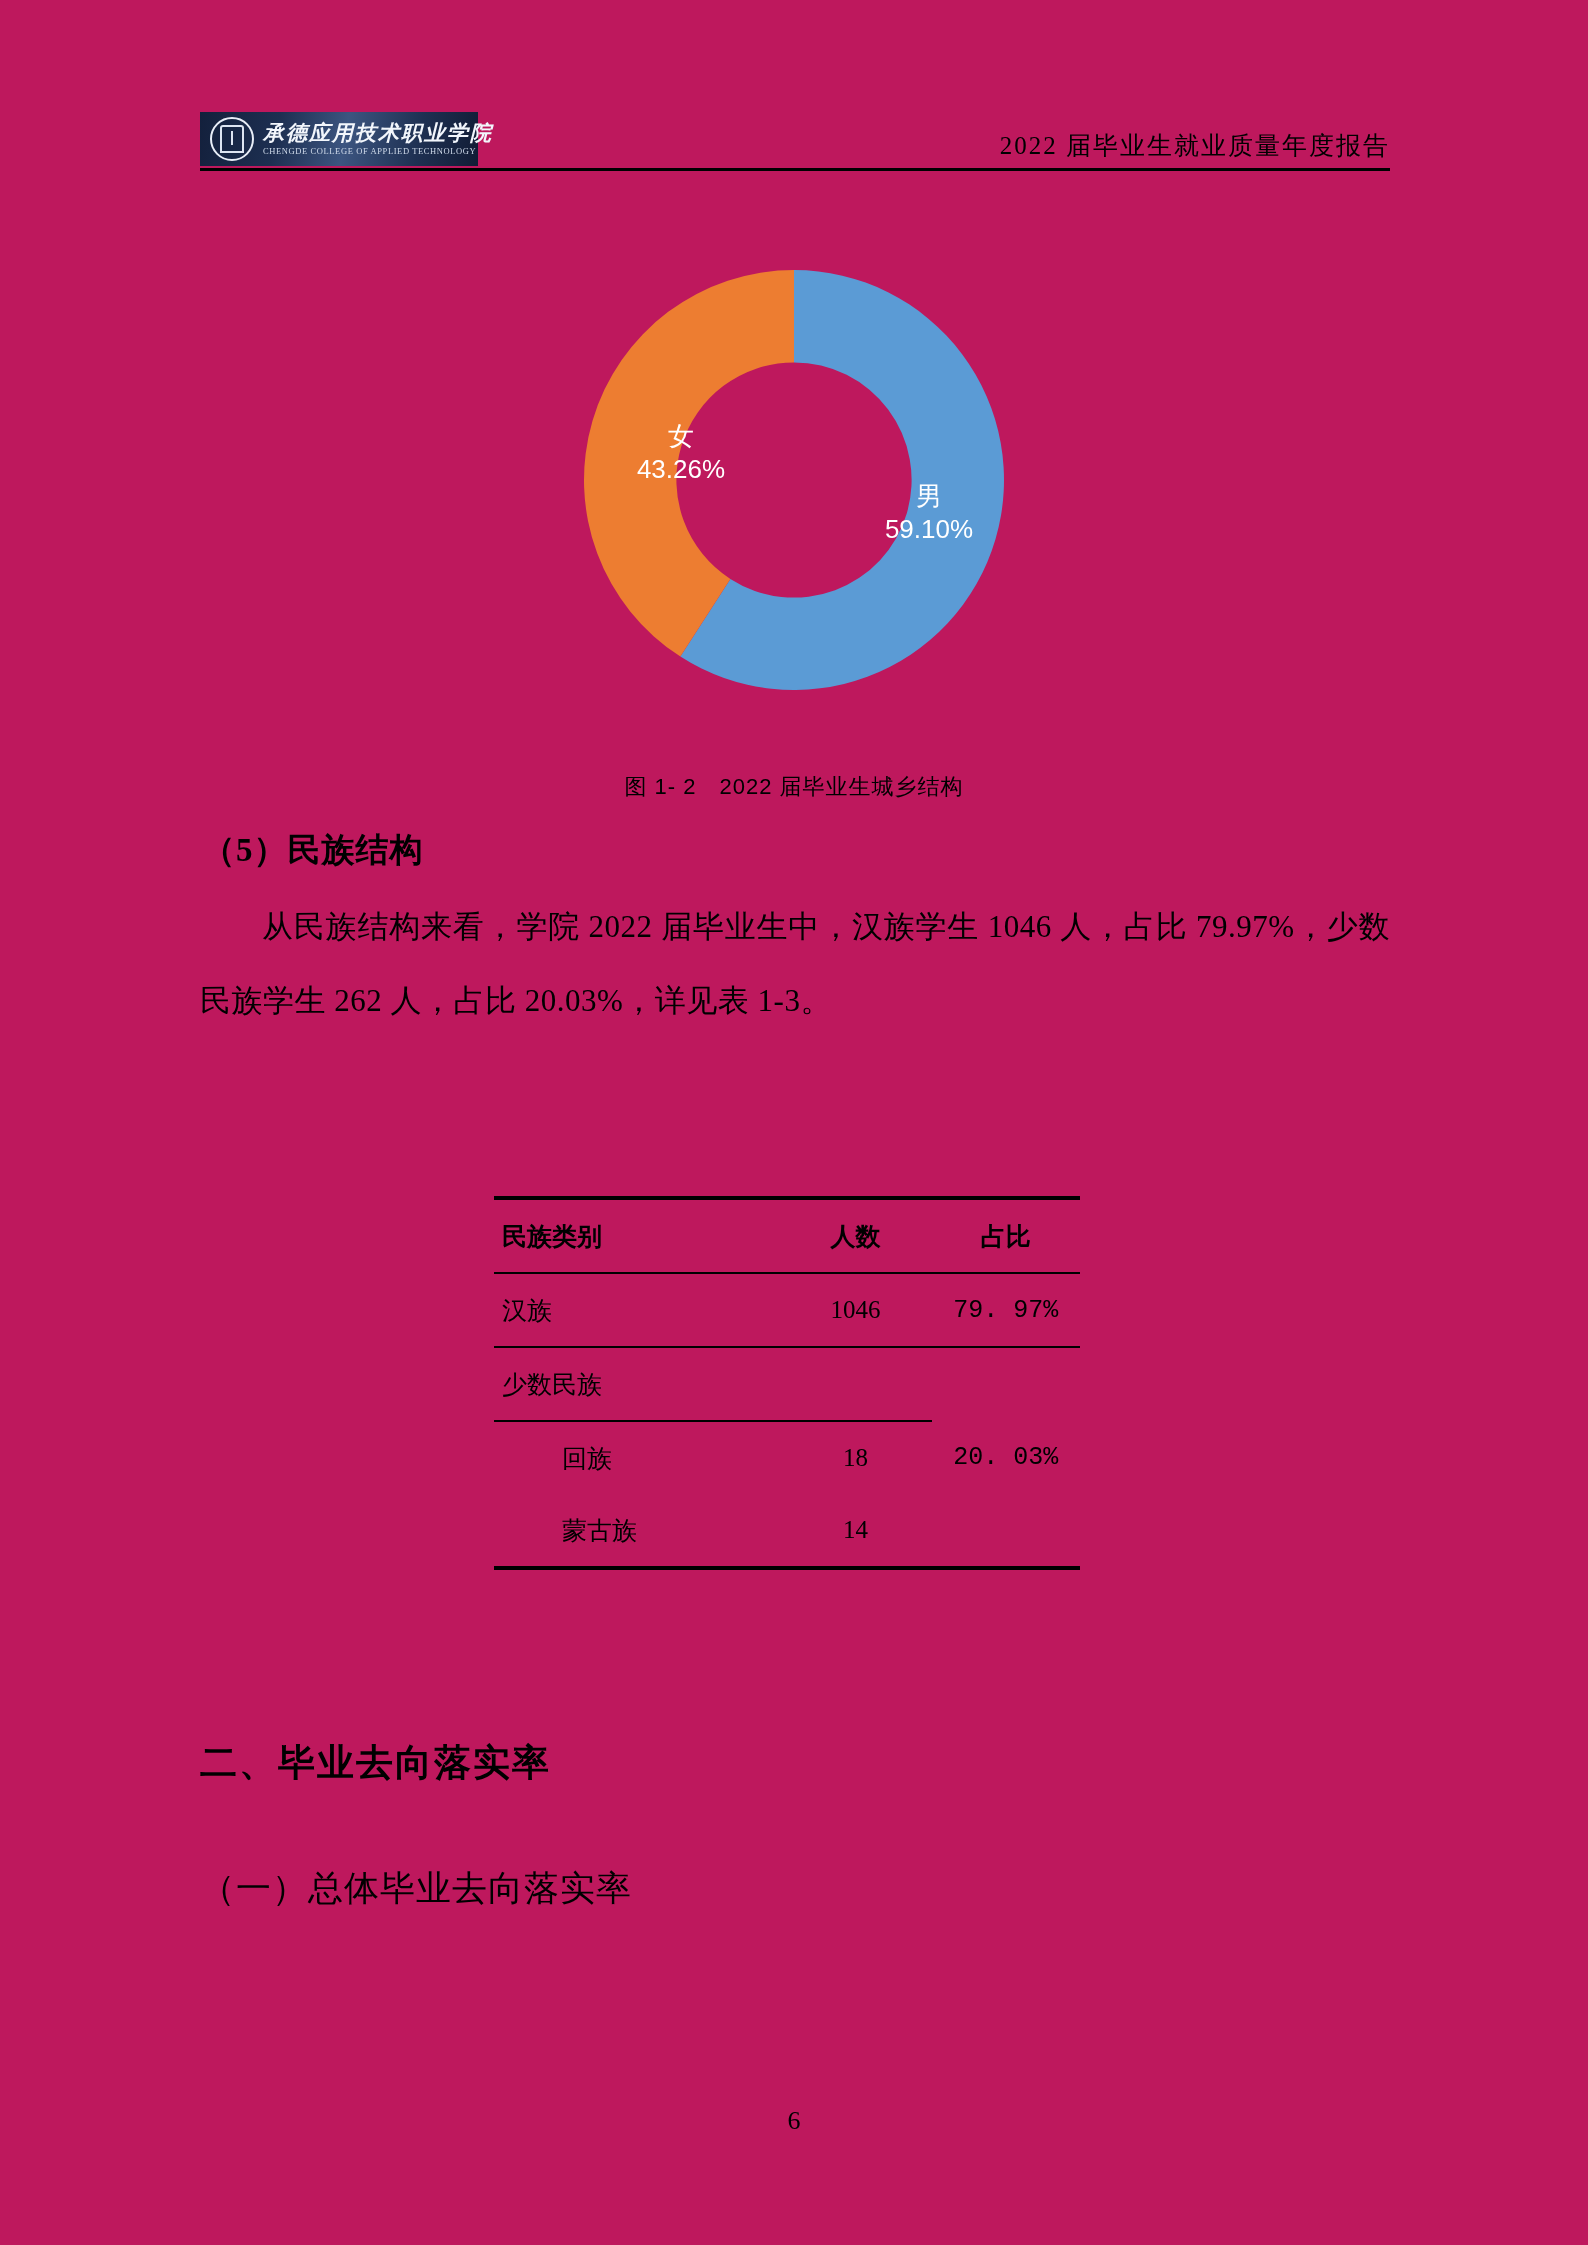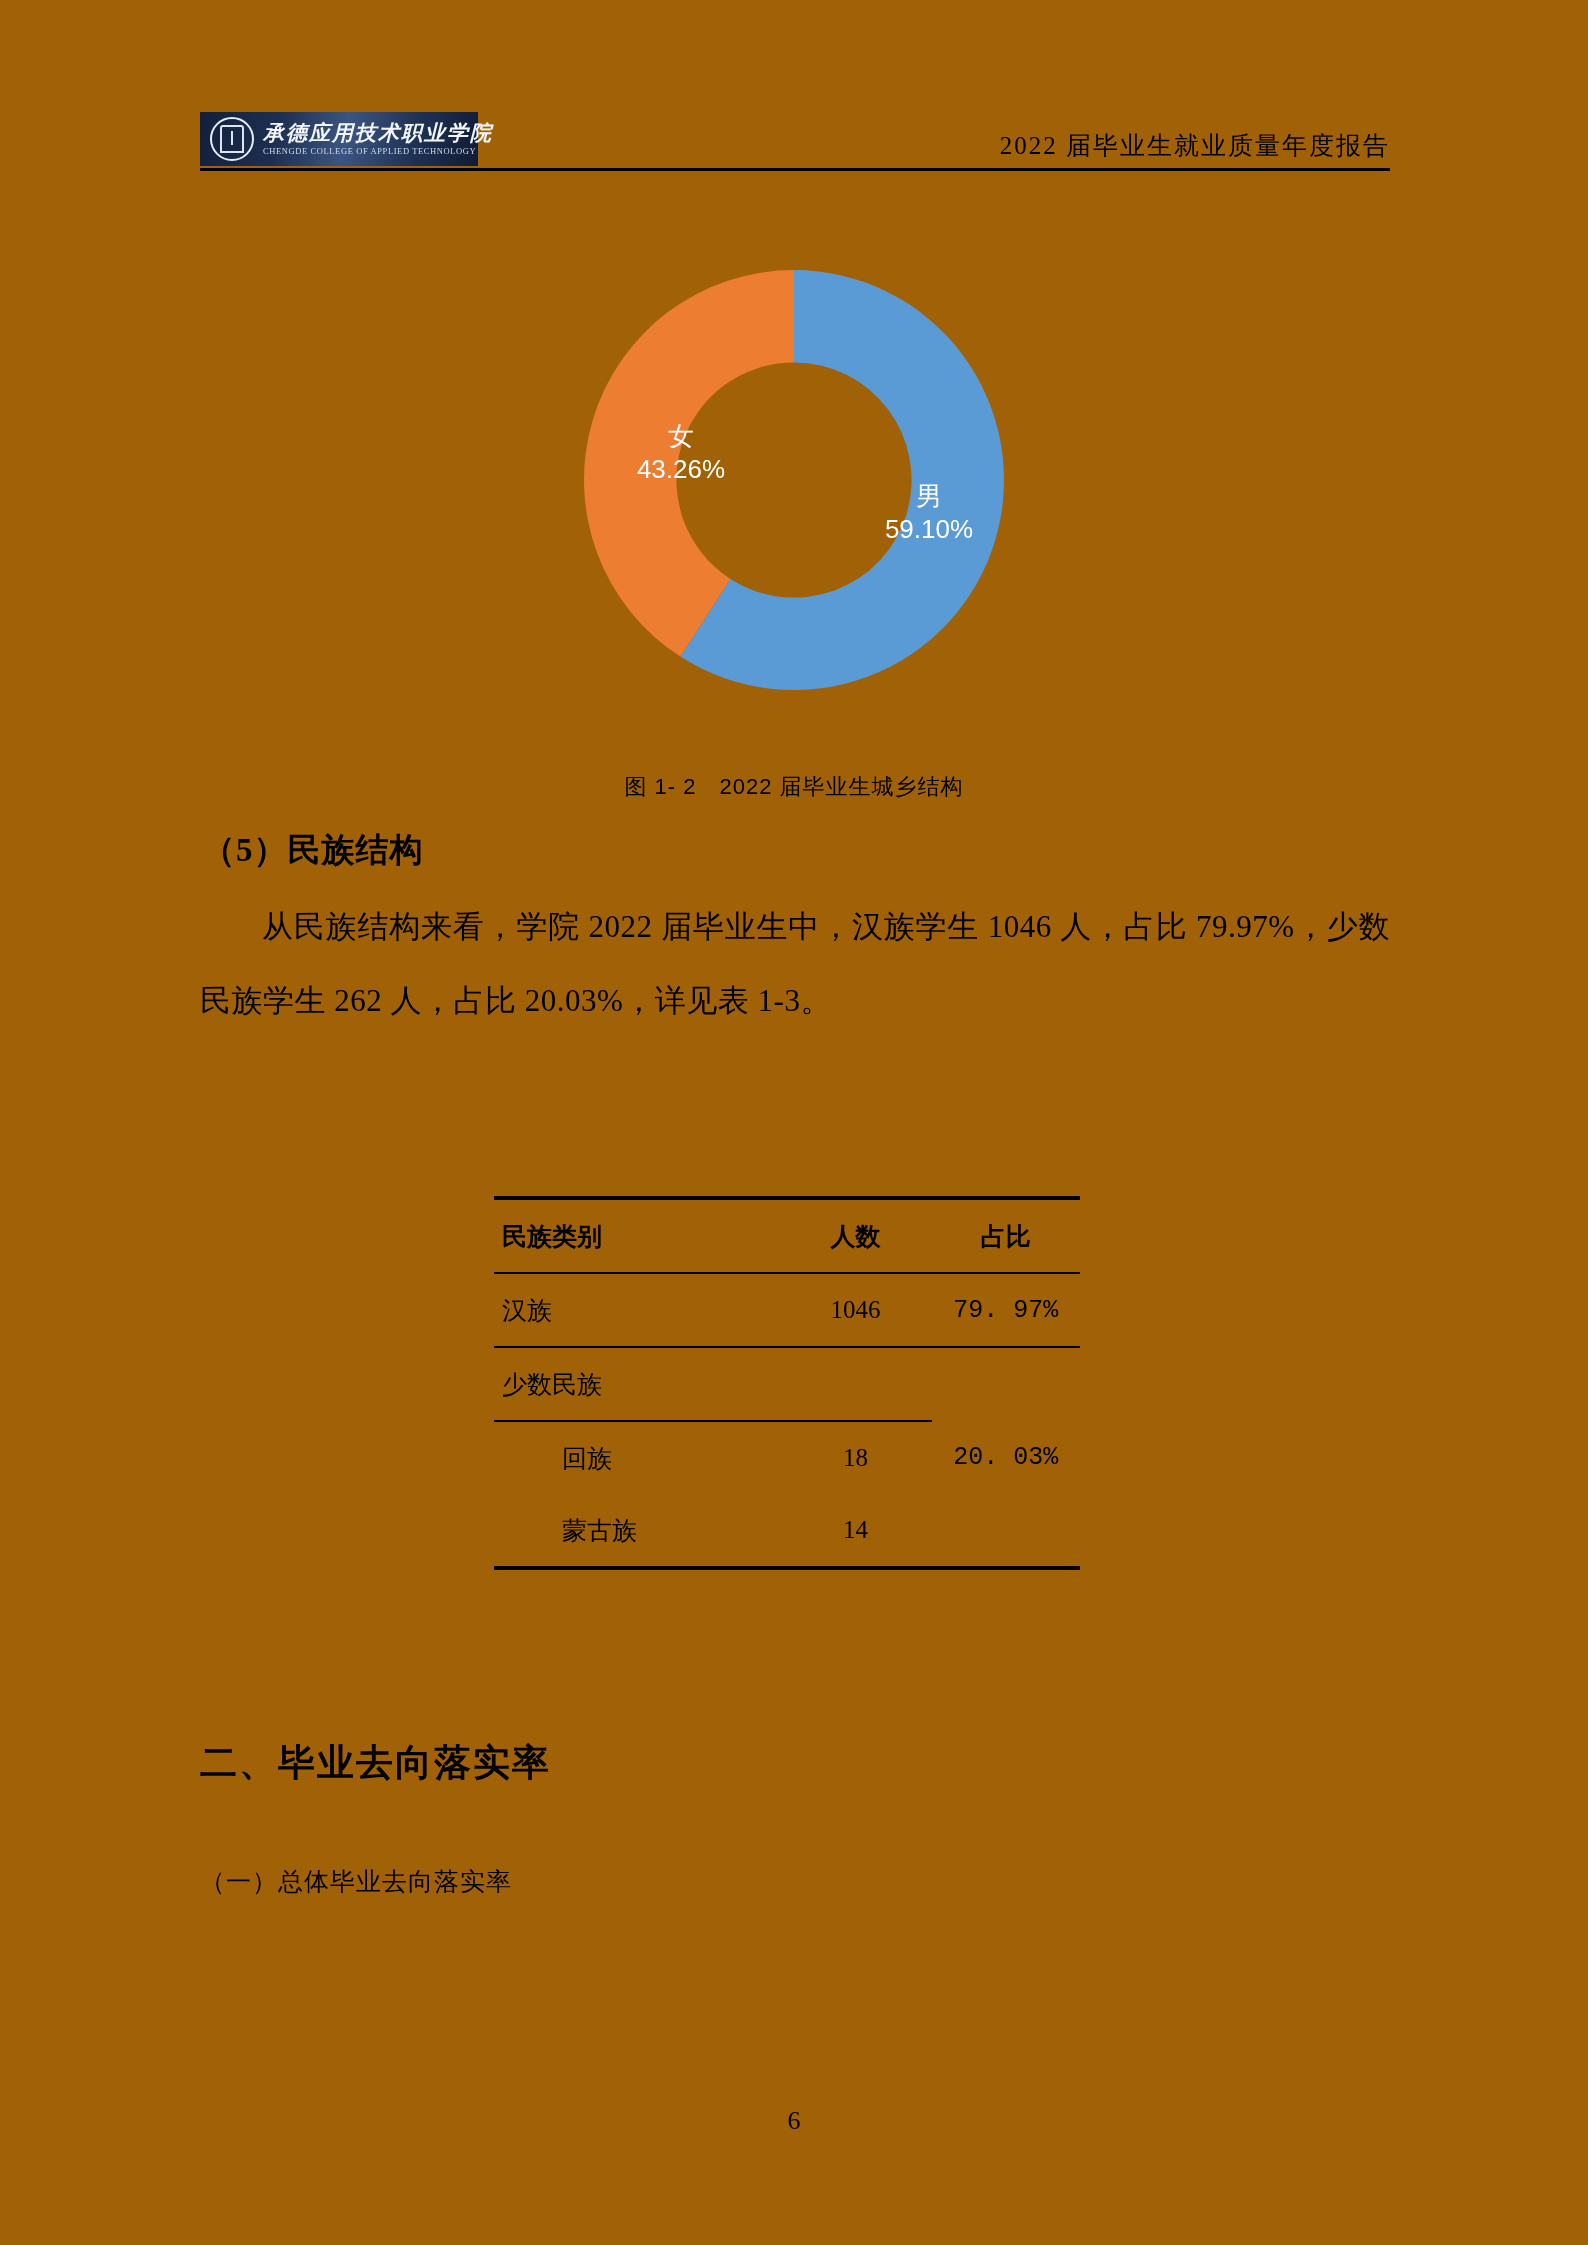--- a/index.html
+++ b/index.html
@@ -8,21 +8,21 @@
     background: #ffffff;
   }
   body {
     font-family: "Liberation Serif", "DejaVu Serif", serif;
     color: #000000;
   }
   .page {
     position: relative;
     width: 1588px;
     height: 2245px;
-    background: #a16207;
+    background: #be185d;
     overflow: hidden;
     box-sizing: border-box;
   }
 
   
   .header {
     position: absolute;
     top: 104px;
     left: 200px;
     width: 1190px;
@@ -220,21 +220,21 @@
     font-family: "Liberation Sans", "DejaVu Sans", sans-serif;
     font-size: 37px;
     font-weight: bold;
     letter-spacing: 2px;
   }
   .h2 {
     position: absolute;
     left: 200px;
     top: 1865px;
     font-family: "Liberation Serif", "DejaVu Serif", serif;
-    font-size: 25px;
+    font-size: 35px;
     letter-spacing: 1px;
   }
 
   
   .page-number {
     position: absolute;
     top: 2106px;
     left: 0;
     width: 1588px;
     text-align: center;

